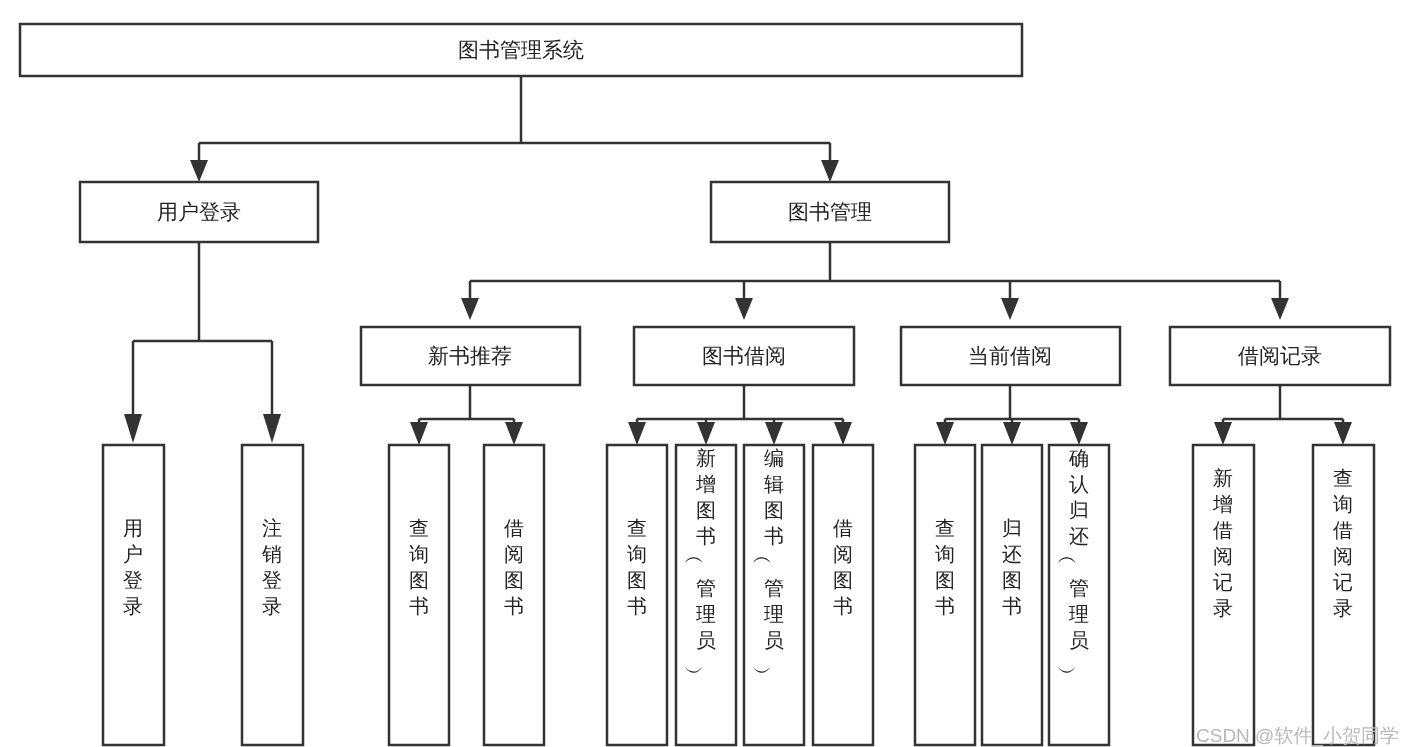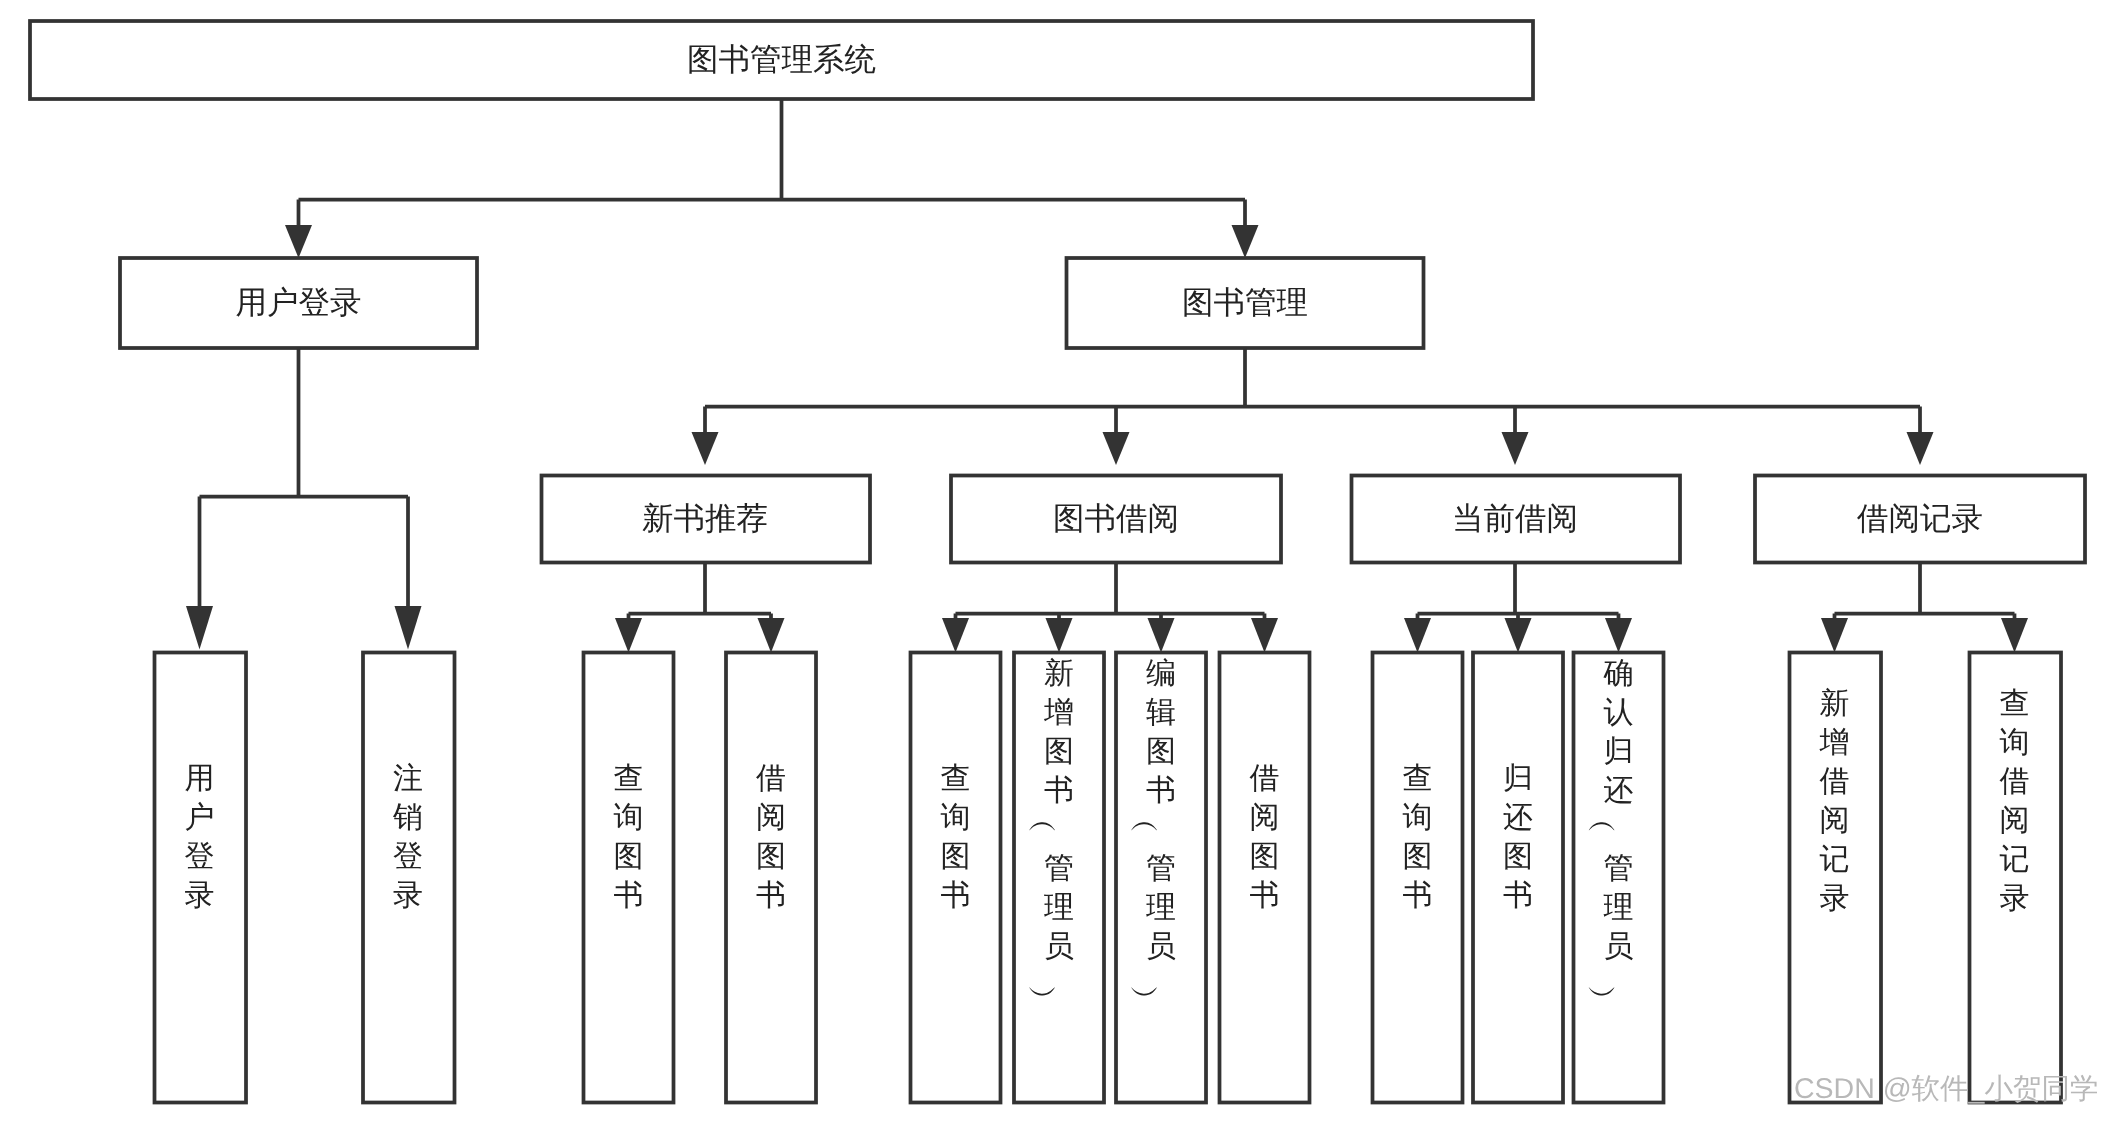--- a/index.html
+++ b/index.html
@@ -9,21 +9,21 @@
   }
   body {
     width: 1405px;
     height: 747px;
     font-family: "Liberation Sans", "DejaVu Sans", sans-serif;
     overflow: hidden;
     position: relative;
   }
   #chart-root {
     position: absolute;
-    left: 0; top: 0;
+    left: 0; top: 10px;
     width: 1405px;
     height: 663px;
   }
   .node-box {
     fill: #ffffff;
     stroke: #333333;
     stroke-width: 2.5;
   }
   .node-label {
     fill: #222222;

